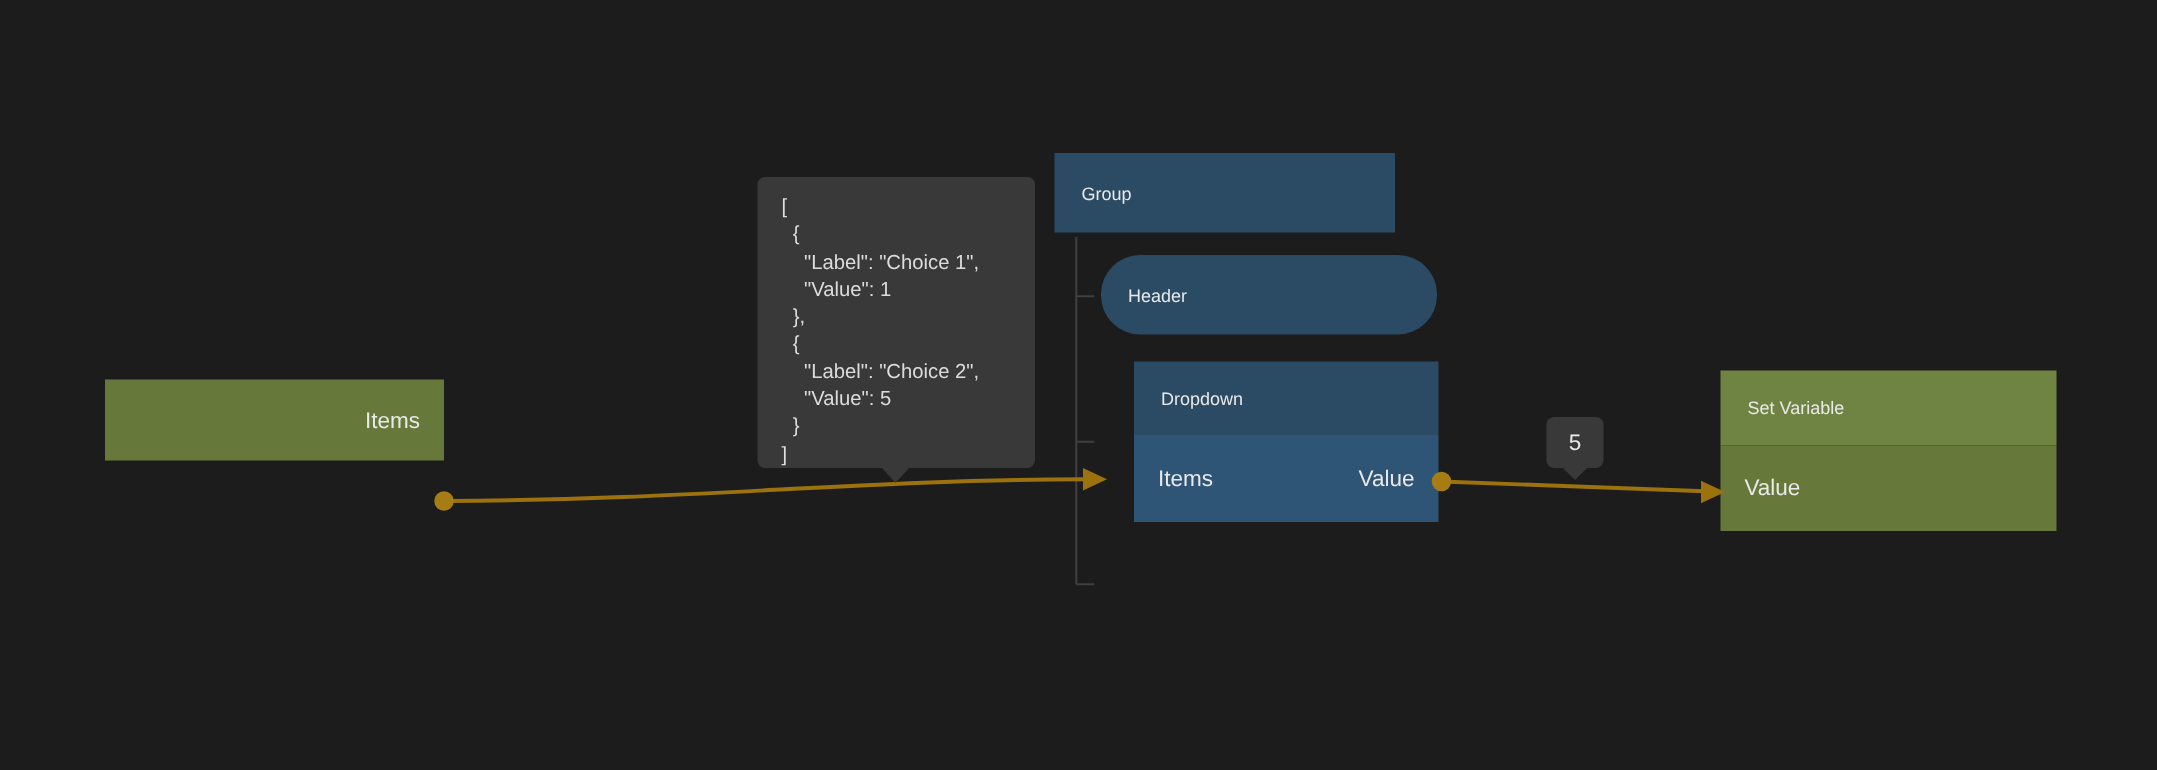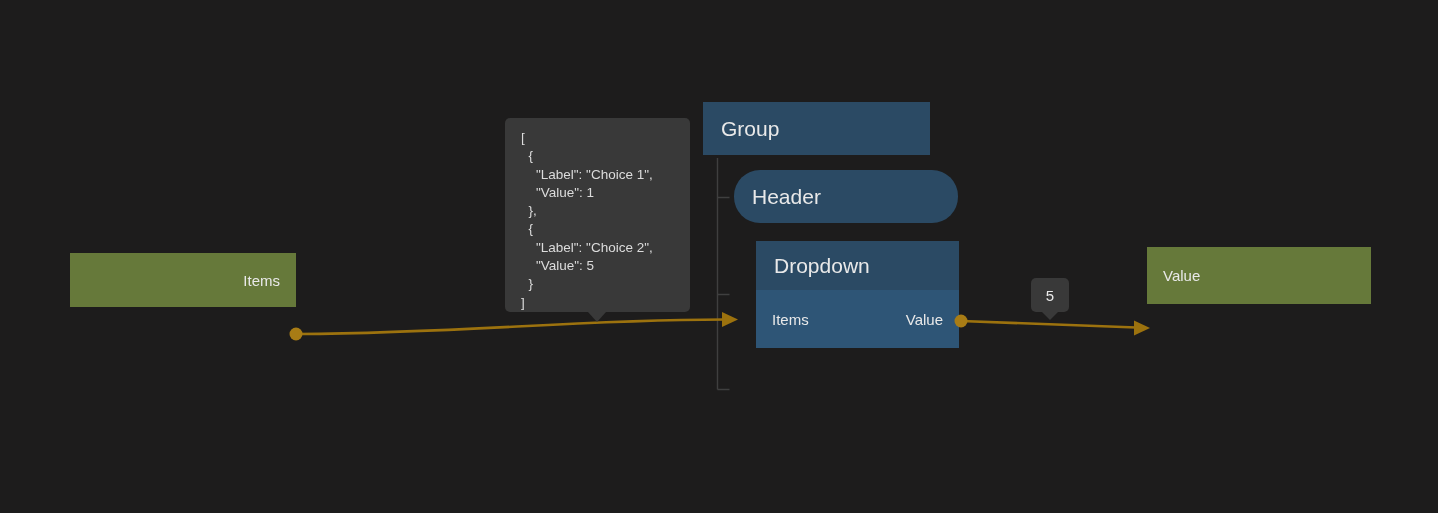--- a/index.html
+++ b/index.html
@@ -6,21 +6,21 @@
     --canvas-bg:#1d1c1c; --green-header:#6f8443; --green-body:#66793a;
     --blue-header:#2b4a64; --blue-body:#2e5576; --wire:#9c720e; --port:#a87c15;
     --tooltip-bg:#393939; --tree-line:#3f3f3f; --text:#e9e9e9;
   }
   *{box-sizing:border-box;margin:0;padding:0;}
   html,body{width:1438px;height:513px;overflow:hidden;}
   body{font-family:"Liberation Sans",sans-serif;background:var(--canvas-bg);}
   .canvas{position:relative;width:1438px;height:513px;background:var(--canvas-bg);}
 
   .node{position:absolute;z-index:1;}
-  .node-title{font-size:21px;color:var(--text);padding-left:18px;display:flex;align-items:center;}
+  .node-title{font-size:12px;color:var(--text);padding-left:18px;display:flex;align-items:center;}
   .green .node-title{background:var(--green-header);}
   .blue  .node-title{background:var(--blue-header);}
   .green .node-body{background:var(--green-body);}
   .blue  .node-body{background:var(--blue-body);}
   .port-row{height:100%;display:flex;align-items:center;font-size:15px;color:var(--text);padding:0 16px;}
   .row-end{justify-content:flex-end;}
   .row-between{justify-content:space-between;}
 
   #node-static-array{left:70px;top:253px;width:226px;}
   #node-static-array .node-title{height:53px;}
@@ -97,20 +97,21 @@
     <div class="node-body">
       <div class="port-row row-between">
         <span>Items</span>
         <span>Value</span>
       </div>
     </div>
   </div>
 
 
   <div class="node green" id="node-set-variable">
+    <div class="node-title">Set Variable</div>
     <div class="node-body">
       <div class="port-row">
         <span>Value</span>
       </div>
     </div>
   </div>
 
   <div class="tooltip" id="tooltip-items-json">
     <pre>[
   {

